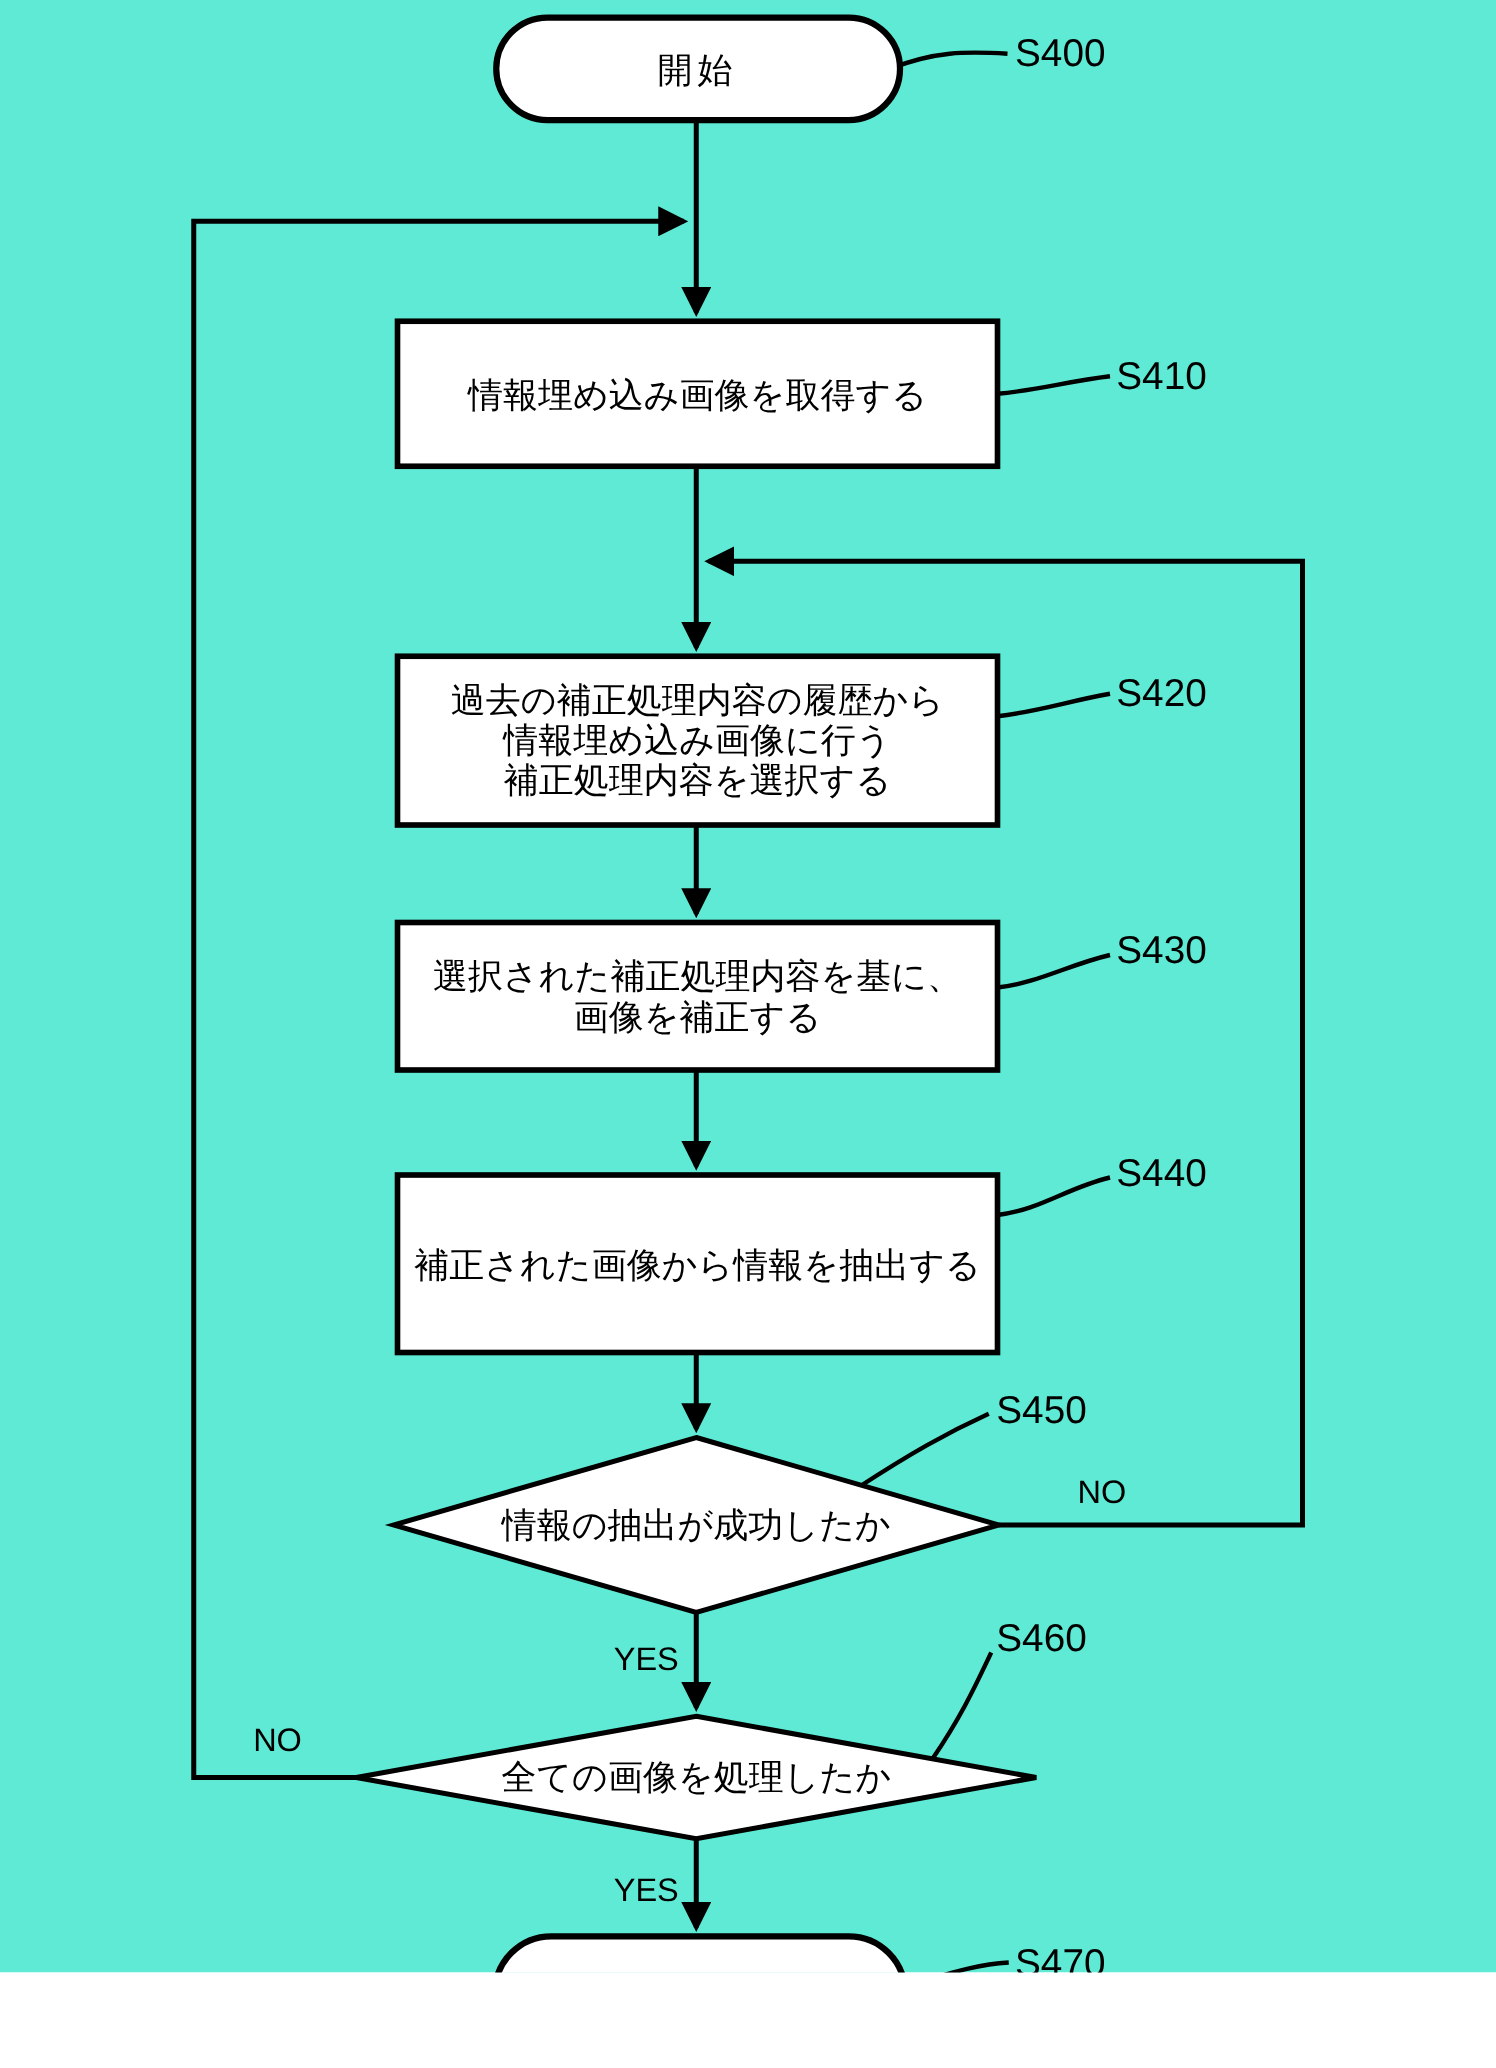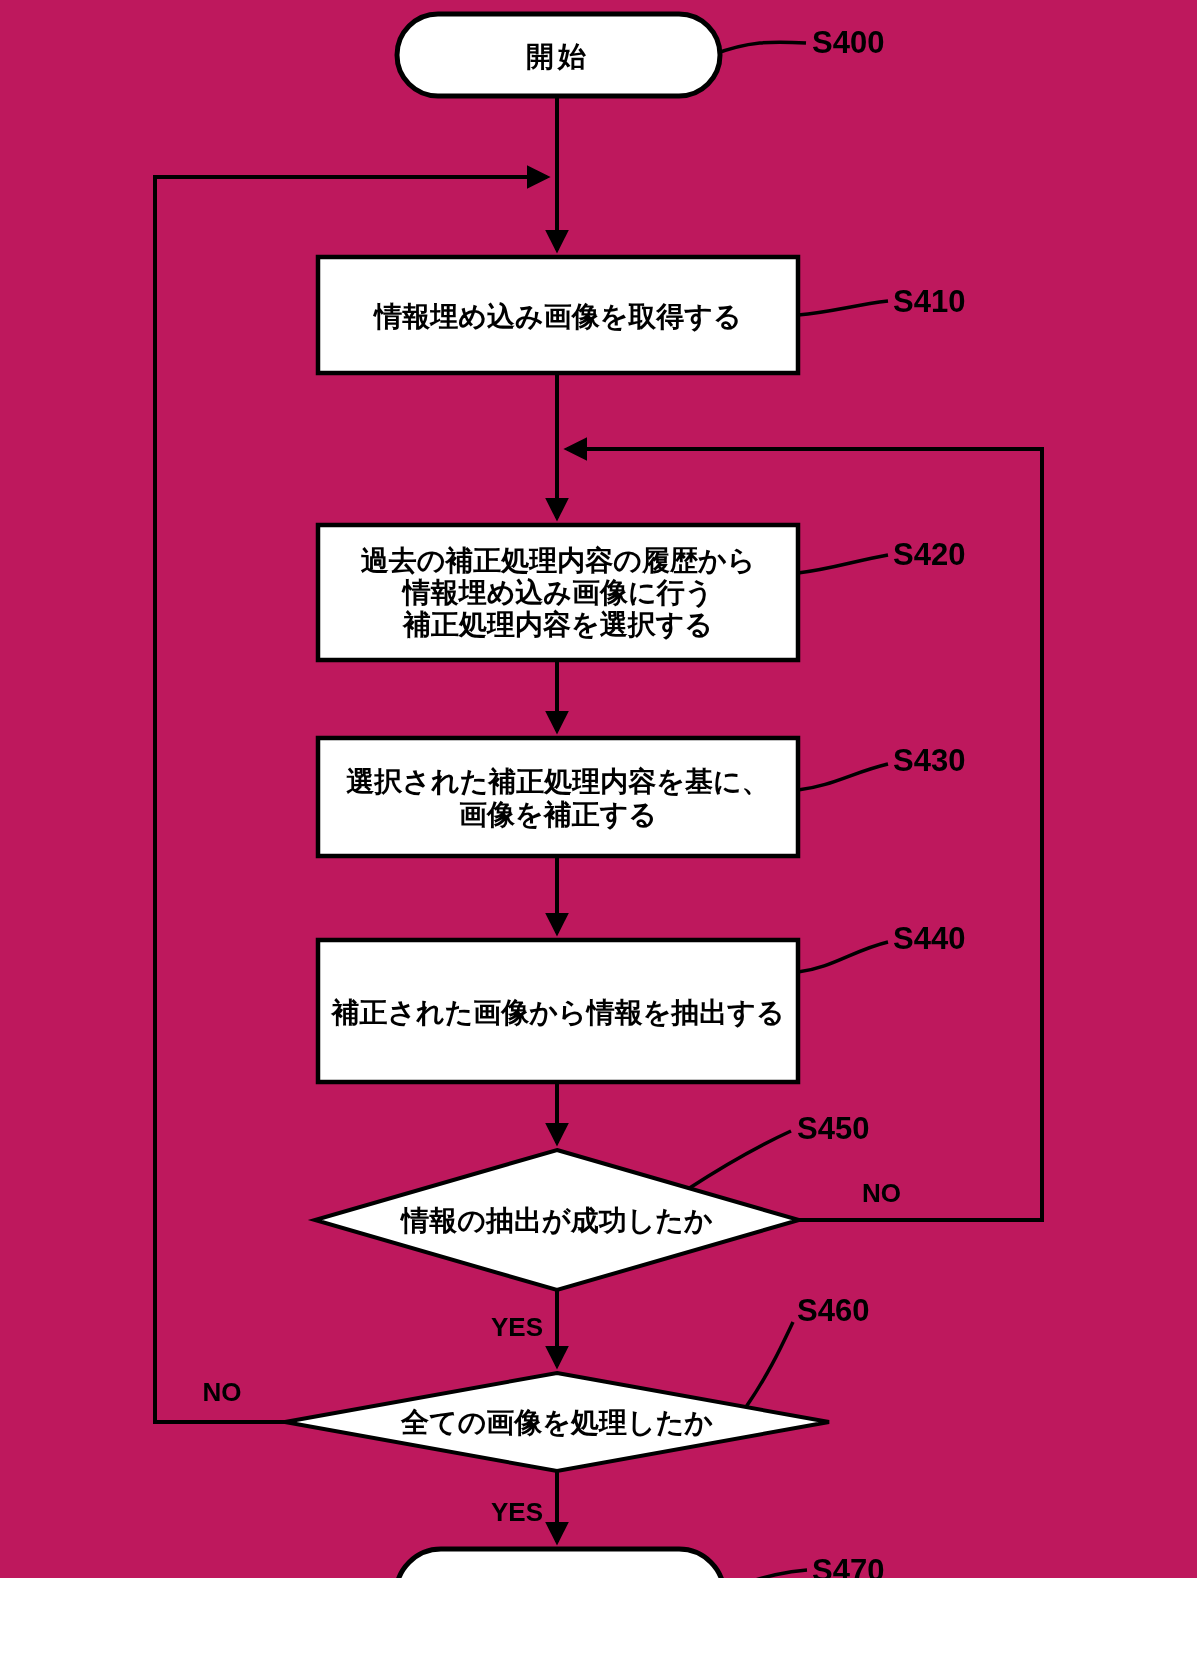--- a/index.html
+++ b/index.html
@@ -4,23 +4,22 @@
 <style>
   html, body {
     margin: 0;
     padding: 0;
     background: #ffffff;
   }
   .page {
     position: relative;
     width: 1197px;
     height: 1578px;
-    background: #be185d;
+    background: #5eead4;
     font-family: "Liberation Sans", sans-serif;
-    font-weight: bold;
   }
   svg {
     display: block;
     width: 1197px;
     height: 1654px;
   }
   .shape {
     fill: #ffffff;
     stroke: #000000;
   }

